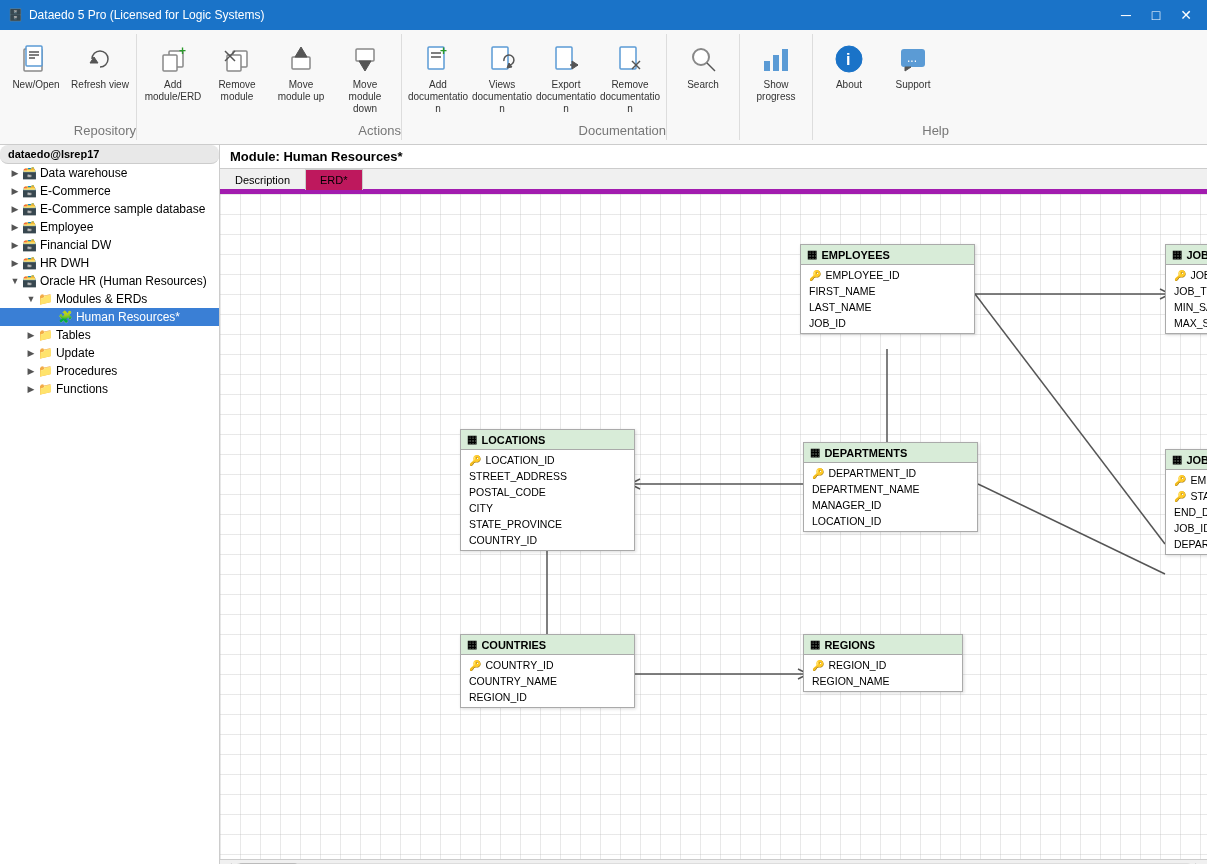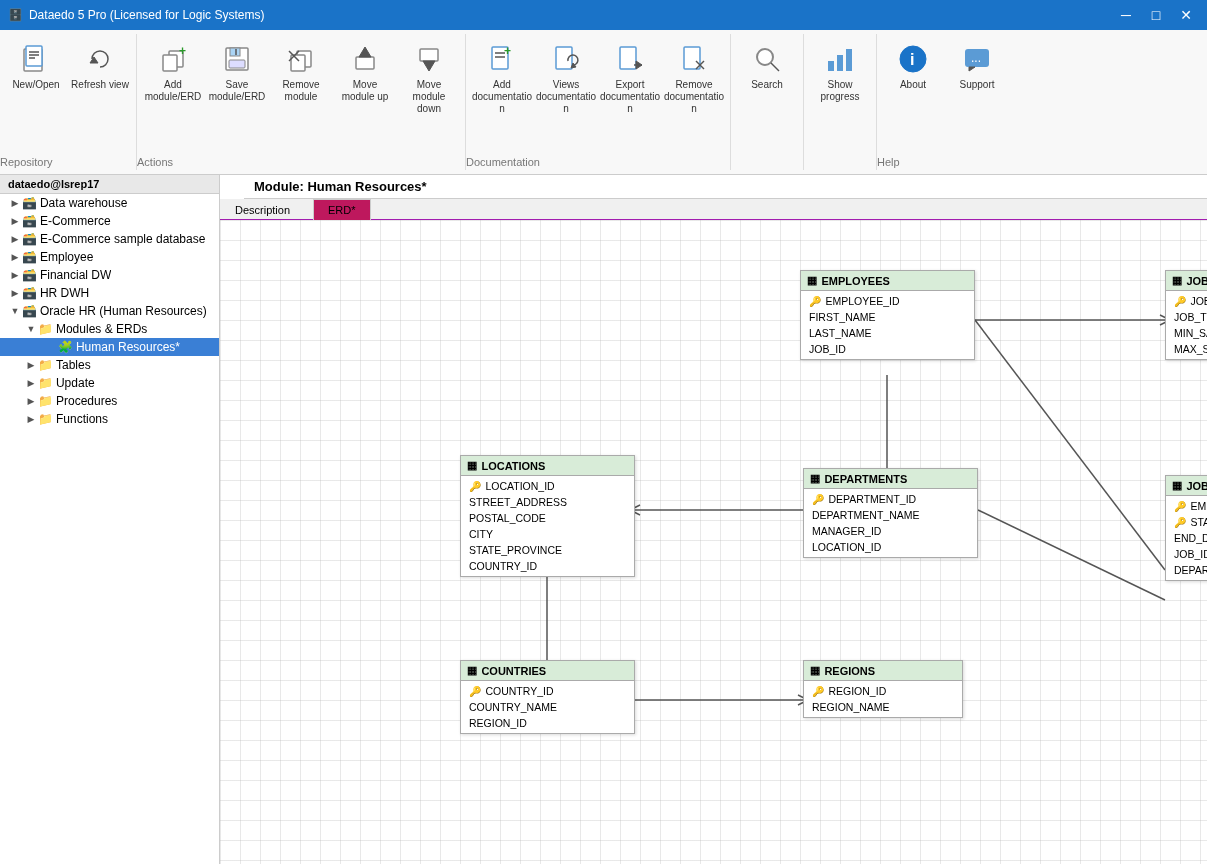--- a/index.html
+++ b/index.html
@@ -65,44 +65,44 @@
       max-width: 62px;
     }
     .toolbar-section-wrap {
       display: flex;
       flex-direction: column;
       border-right: 1px solid #ddd;
     }
     .toolbar-section-wrap:last-child { border-right: none; }
     .toolbar-section-inner { display: flex; padding: 2px 4px; flex: 1; }
     .section-name {
-      font-size: 11px;
+      font-size: 13px;
       color: #777;
-      text-align: left;
+      text-align: right;
       padding: 1px 0 2px;
-      margin-top: 33px;
     }
 
     
     .main-layout { display: flex; height: calc(864px - 30px - 86px - 20px); }
 
     
     .sidebar {
       width: 220px;
       background: white;
       border-right: 1px solid #ccc;
       overflow-y: auto;
       flex-shrink: 0;
     }
     .sidebar-header {
       background: #e8e8e8;
       padding: 3px 8px;
       font-size: 11px;
       font-weight: bold;
       border-bottom: 1px solid #ccc;
+      border-radius: 8px;
     }
     .tree-item {
       display: flex;
       align-items: center;
       padding: 2px 4px;
       cursor: pointer;
       white-space: nowrap;
       overflow: hidden;
     }
     .tree-item.selected { background: #3a7fd5; color: white; }
@@ -121,27 +121,25 @@
       flex-direction: column;
       background: white;
       overflow: hidden;
     }
     .module-header {
       padding: 4px 10px;
       font-size: 13px;
       font-weight: bold;
       border-bottom: 1px solid #ccc;
       background: white;
-      margin-left: 24px;
     }
     .tabs {
       display: flex;
       background: #f0f0f0;
-      border-bottom: 1px solid #a21caf;
-      gap: 8px;
+      border-bottom: 5px solid #a21caf;
     }
     .tab {
       padding: 4px 14px;
       font-size: 11px;
       cursor: pointer;
       border: 1px solid transparent;
       border-bottom: none;
       margin-bottom: -1px;
     }
     .tab.active {
@@ -259,31 +257,20 @@
               <rect x="12" y="8" width="14" height="16" rx="1" fill="#fff" stroke="#888" stroke-width="1.5"></rect>
               <rect x="6" y="12" width="14" height="16" rx="1" fill="#fff" stroke="#888" stroke-width="1.5"></rect>
               <text x="22" y="12" font-size="12" fill="#2a9a2a" font-weight="bold">+</text>
             </svg>
           </div>
           <span class="toolbar-label">Add module/ERD</span>
         </button>
         <button class="tool-btn">
           <div class="tool-icon">
             <svg width="32" height="32" viewBox="0 0 32 32">
-              <rect x="5" y="5" width="22" height="22" rx="1" fill="#fff" stroke="#888" stroke-width="1.5"></rect>
-              <rect x="9" y="5" width="10" height="8" fill="#aad4f5" stroke="#888" stroke-width="1"></rect>
-              <rect x="8" y="17" width="16" height="8" rx="1" fill="#ddf" stroke="#888" stroke-width="1"></rect>
-              <line x1="15" y1="6" x2="15" y2="12" stroke="#888" stroke-width="1"></line>
-            </svg>
-          </div>
-          <span class="toolbar-label">Save module/ERD</span>
-        </button>
-        <button class="tool-btn">
-          <div class="tool-icon">
-            <svg width="32" height="32" viewBox="0 0 32 32">
               <rect x="12" y="8" width="14" height="16" rx="1" fill="#fff" stroke="#888" stroke-width="1.5"></rect>
               <rect x="6" y="12" width="14" height="16" rx="1" fill="#fff" stroke="#888" stroke-width="1.5"></rect>
               <line x1="4" y1="8" x2="14" y2="18" stroke="#cc2222" stroke-width="2"></line>
               <line x1="14" y1="8" x2="4" y2="18" stroke="#cc2222" stroke-width="2"></line>
             </svg>
           </div>
           <span class="toolbar-label">Remove module</span>
         </button>
         <button class="tool-btn">
           <div class="tool-icon">

